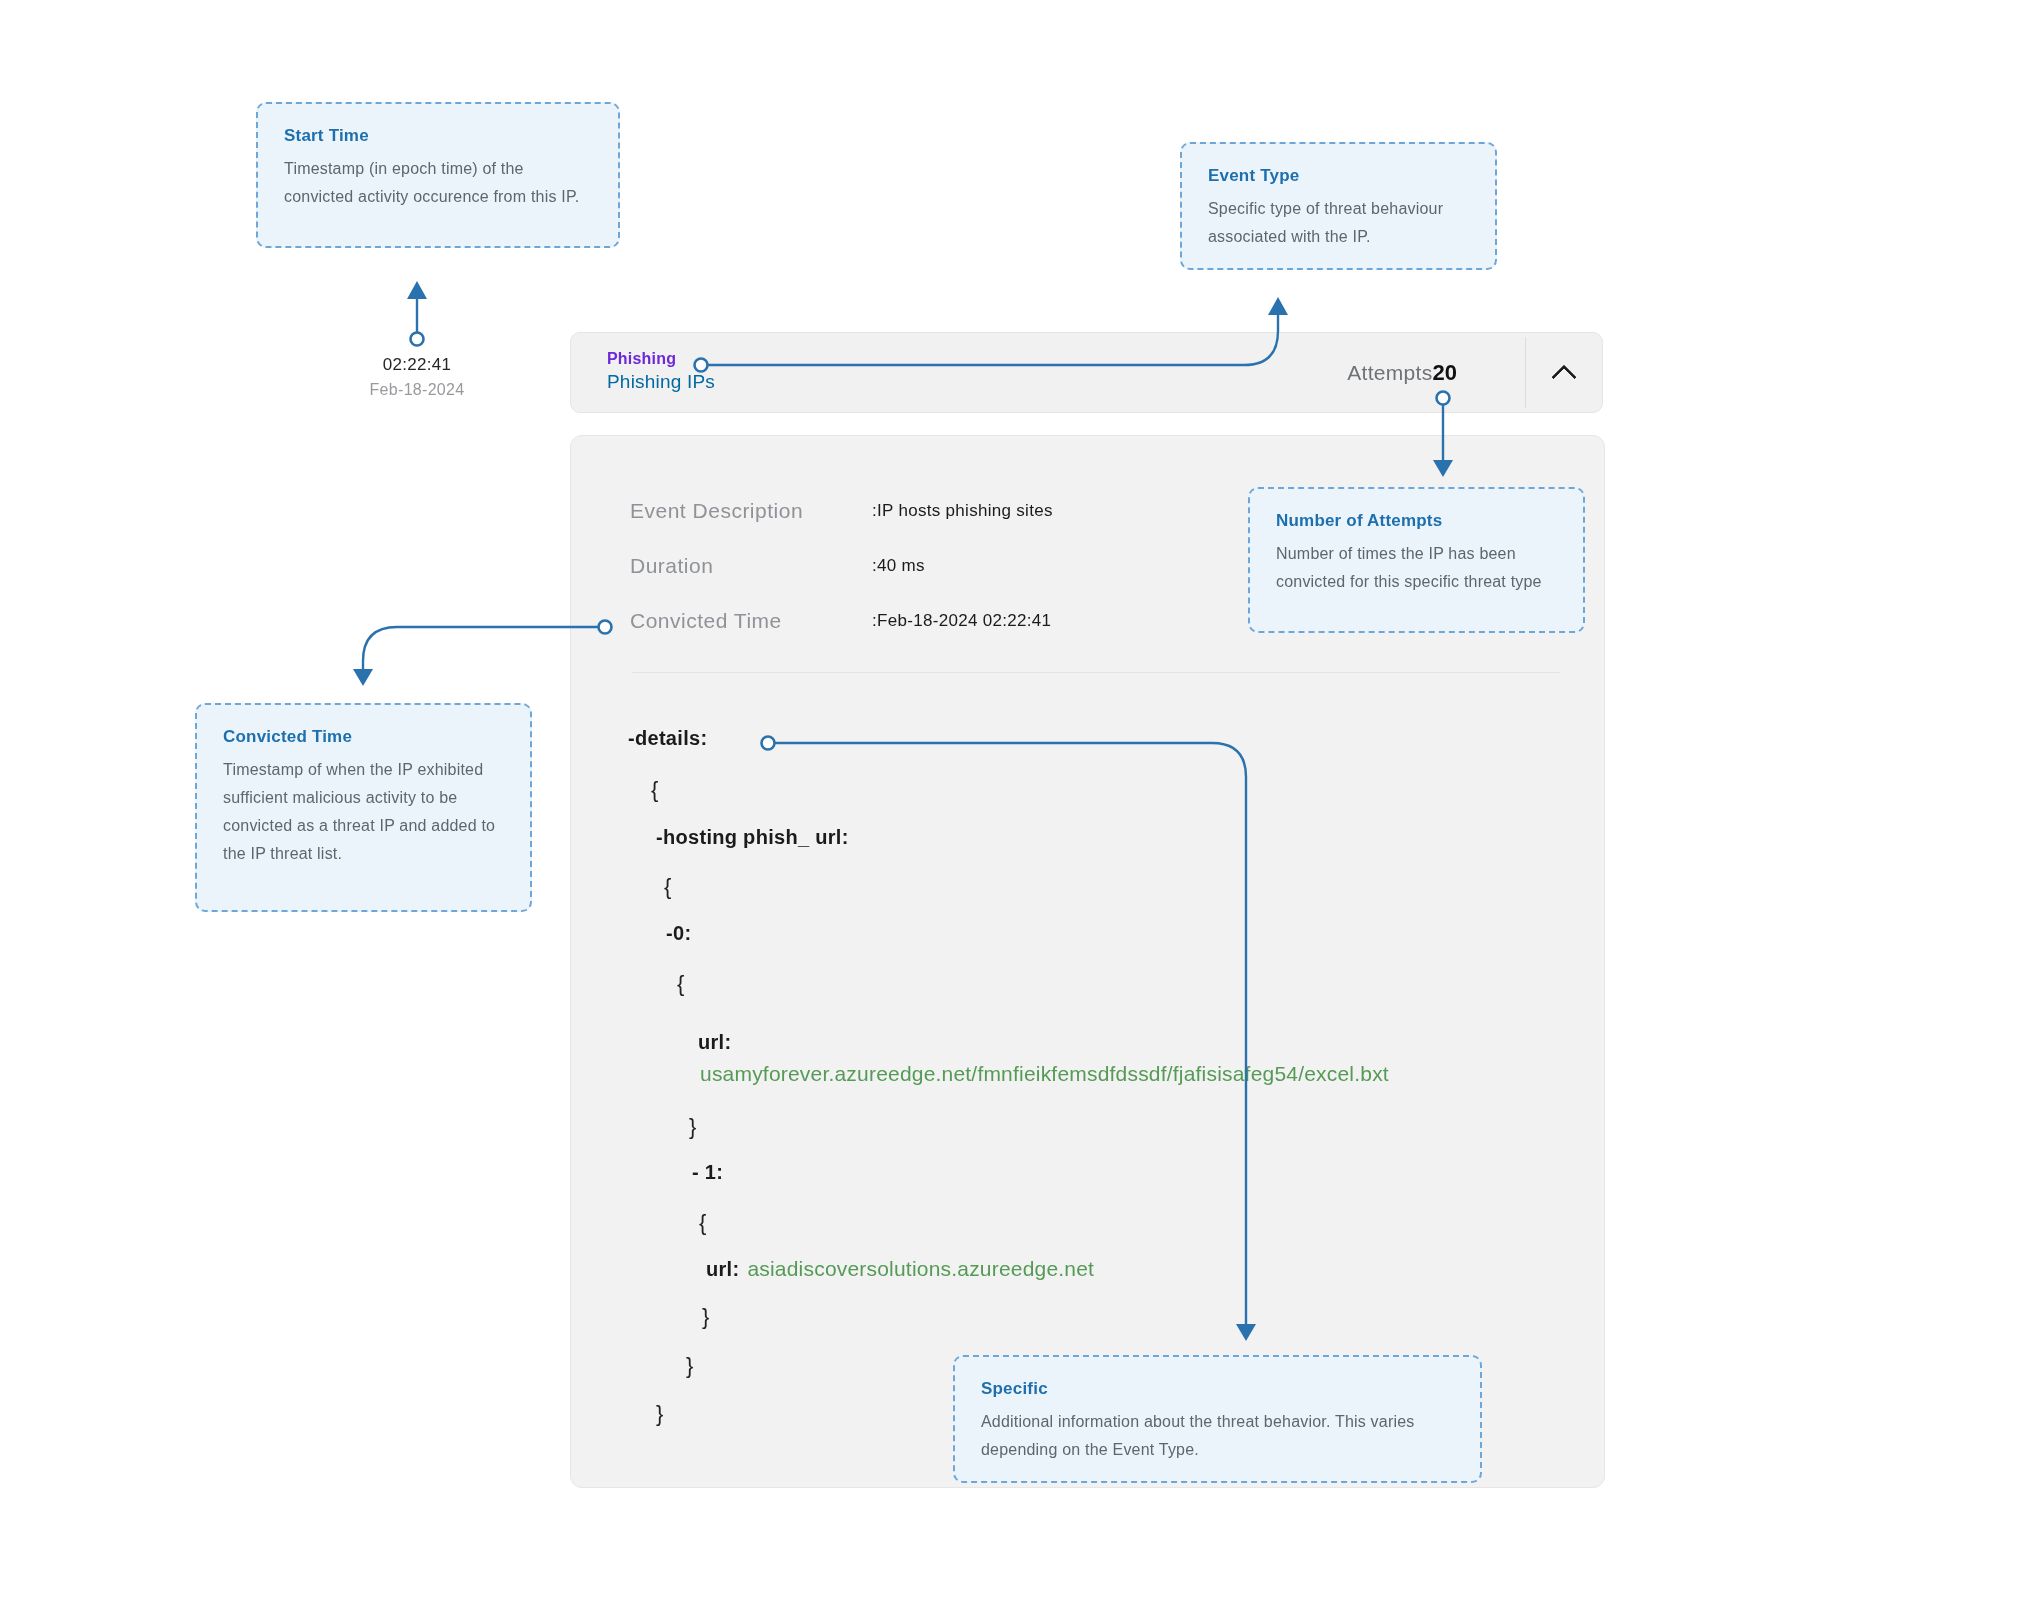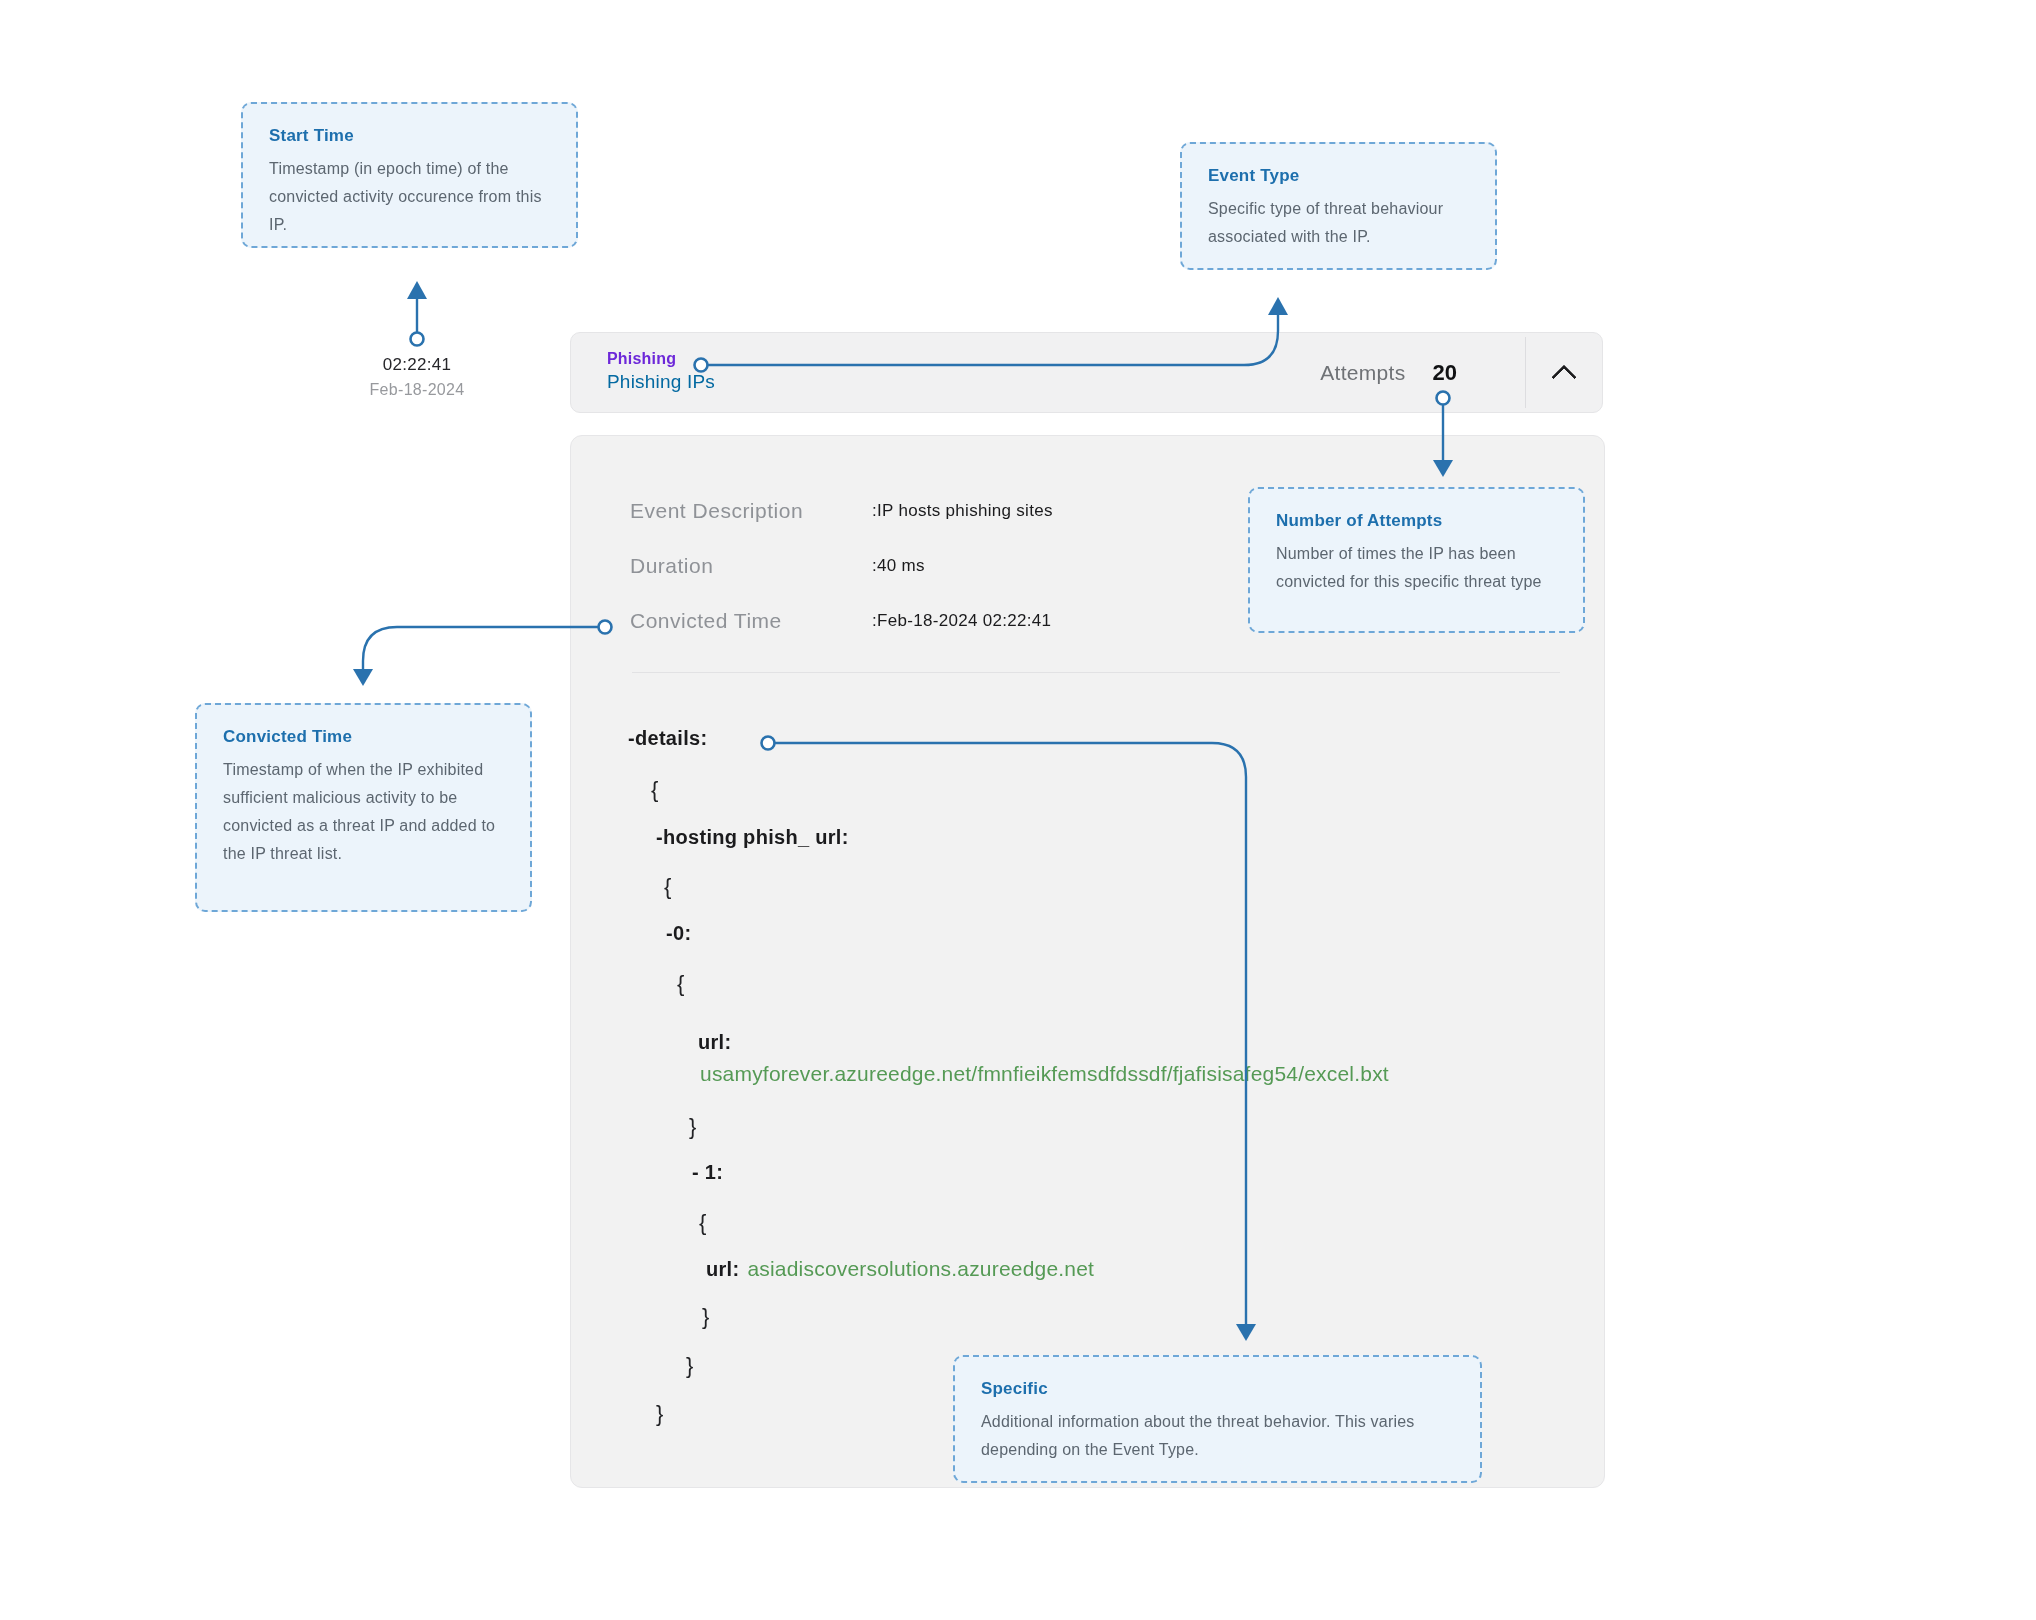--- a/index.html
+++ b/index.html
@@ -27,21 +27,21 @@
   
   .header-card{
     position:absolute;left:570px;top:332px;width:1033px;height:81px;box-sizing:border-box;
     background:#f1f1f2;border:1px solid #e5e5e7;border-radius:10px;z-index:1;
   }
   .header-titles{position:absolute;left:36px;top:14px;}
   .header-title{font-size:16px;font-weight:700;color:#6d28d9;line-height:23px;letter-spacing:.2px;}
   .header-subtitle{font-size:19px;color:#0369a1;line-height:23px;letter-spacing:.2px;}
   .attempts{
     position:absolute;left:1250px;top:332px;width:275px;height:81px;box-sizing:border-box;
-    display:flex;align-items:center;justify-content:flex-end;gap:27px;padding-right:68px;z-index:2;
+    display:flex;align-items:center;justify-content:flex-end;padding-right:68px;z-index:2;
   }
   .attempts-label{font-size:21px;color:#6f7276;letter-spacing:.3px;}
   .attempts-value{font-size:22px;font-weight:700;color:#111214;}
   .header-vdivider{position:absolute;left:1525px;top:337px;width:1px;height:71px;background:#dddde0;z-index:2;}
   .collapse-btn{
     position:absolute;left:1526px;top:333px;width:76px;height:79px;border:none;background:transparent;
     display:flex;align-items:center;justify-content:center;cursor:pointer;z-index:2;
   }
   .chevron-up{
     width:15px;height:15px;border-left:3px solid #1c1c1e;border-top:3px solid #1c1c1e;
@@ -66,21 +66,21 @@
   .overlay{position:absolute;left:0;top:0;z-index:5;pointer-events:none;}
   .overlay line,.overlay path.wire{stroke:#2a72ae;stroke-width:2.4;fill:none;}
   .overlay path.head{fill:#2a72ae;stroke:none;}
   .overlay circle.dot{fill:#ffffff;stroke:#2a72ae;stroke-width:2.6;}
 </style>
 </head>
 <body>
 
 <div id="canvas">
 
-  <div class="callout" style="left:241px;top:102px;width:337px;height:146px;">
+  <div class="callout" style="left:256px;top:102px;width:364px;height:146px;">
     <div class="callout-title">Start Time</div>
     <div class="callout-body">Timestamp (in epoch time) of the convicted activity occurence from this IP.</div>
   </div>
 
   <div class="callout" style="left:1248px;top:487px;width:337px;height:146px;">
     <div class="callout-title">Number of Attempts</div>
     <div class="callout-body">Number of times the IP has been convicted for this specific threat type</div>
   </div>
 
   <div class="callout" style="left:1180px;top:142px;width:317px;height:128px;">

